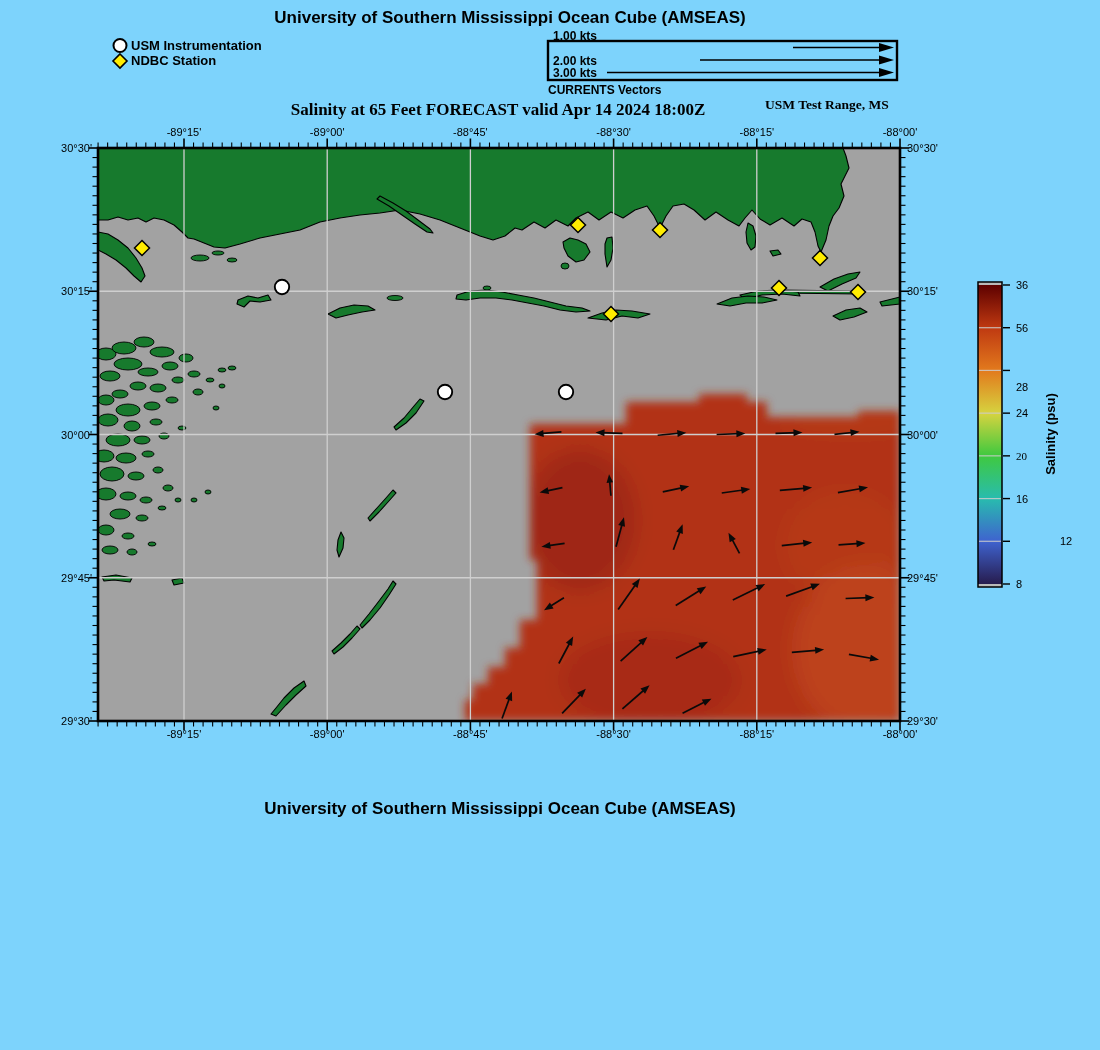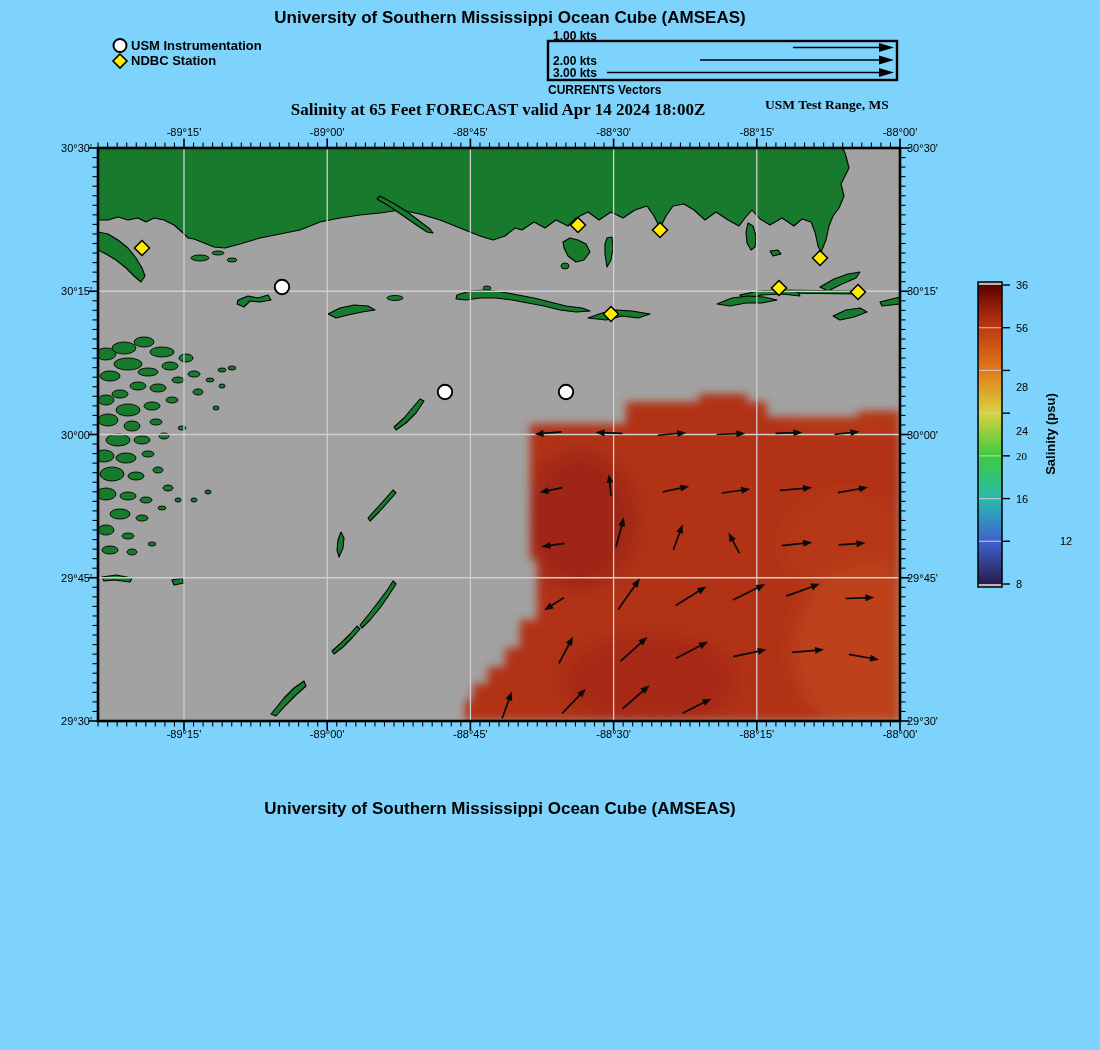--- a/index.html
+++ b/index.html
@@ -611,21 +611,21 @@
       <div class="axis-label" style="left: 907px; top: 142px;">30°30'</div>
       <div class="axis-label" style="left: 907px; top: 285.25px;">30°15'</div>
       <div class="axis-label" style="left: 907px; top: 428.5px;">30°00'</div>
       <div class="axis-label" style="left: 907px; top: 571.75px;">29°45'</div>
       <div class="axis-label" style="left: 907px; top: 715px;">29°30'</div>
     </div>
   <div id="cb-ticks">
       <div class="axis-label" style="left: 1016px; top: 279px;">36</div>
       <div class="axis-label" style="left: 1016px; top: 321.714px;">56</div>
       <div class="axis-label" style="left: 1016px; top: 381px;">28</div>
-      <div class="axis-label" style="left: 1016px; top: 407.143px; margin-top: 18px;">24</div>
+      <div class="axis-label" style="left: 1016px; top: 407.143px;">24</div>
       <div class="axis-label" style="left: 1016px; top: 449.857px; font-family: Liberation Serif, serif;">20</div>
       <div class="axis-label" style="left: 1016px; top: 492.571px;">16</div>
       <div class="axis-label" style="left: 1060px; top: 535.286px;">12</div>
       <div class="axis-label" style="left: 1016px; top: 578px;">8</div>
     </div>
 
   <div class="t cb-title">Salinity (psu)</div>
   <div class="t bottom-title">University of Southern Mississippi Ocean Cube (AMSEAS)</div>
 </div>
 

